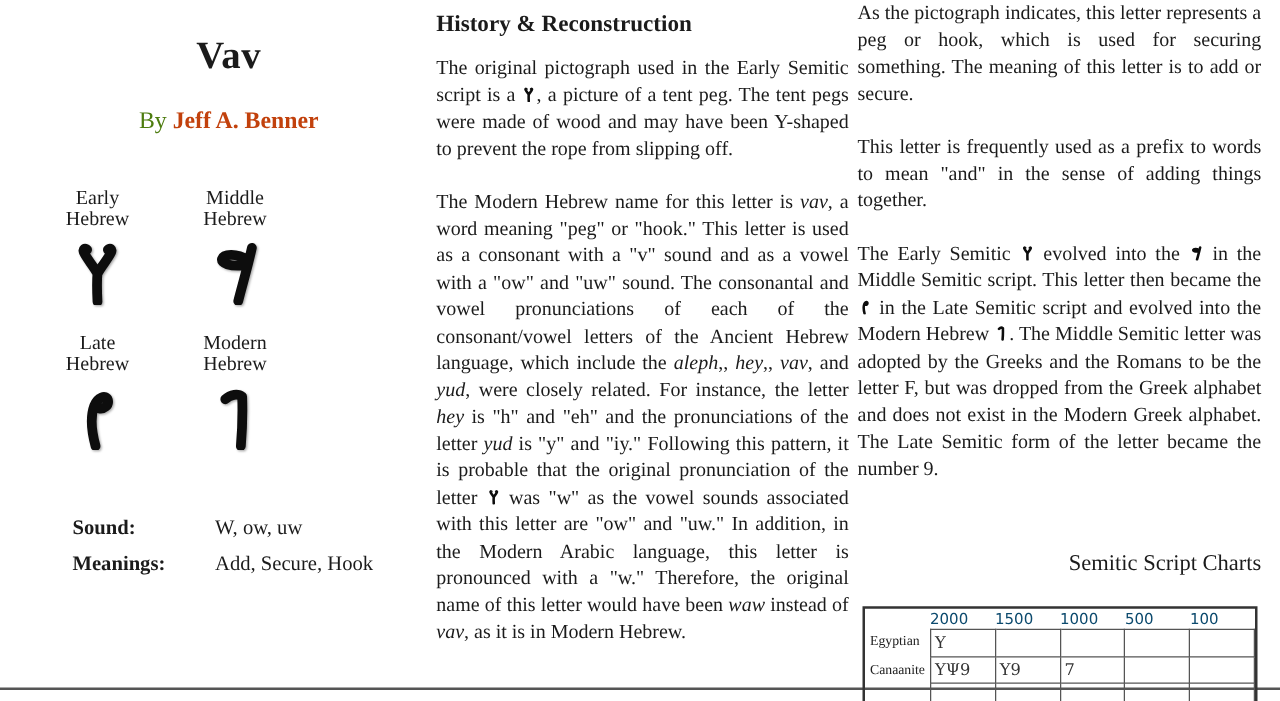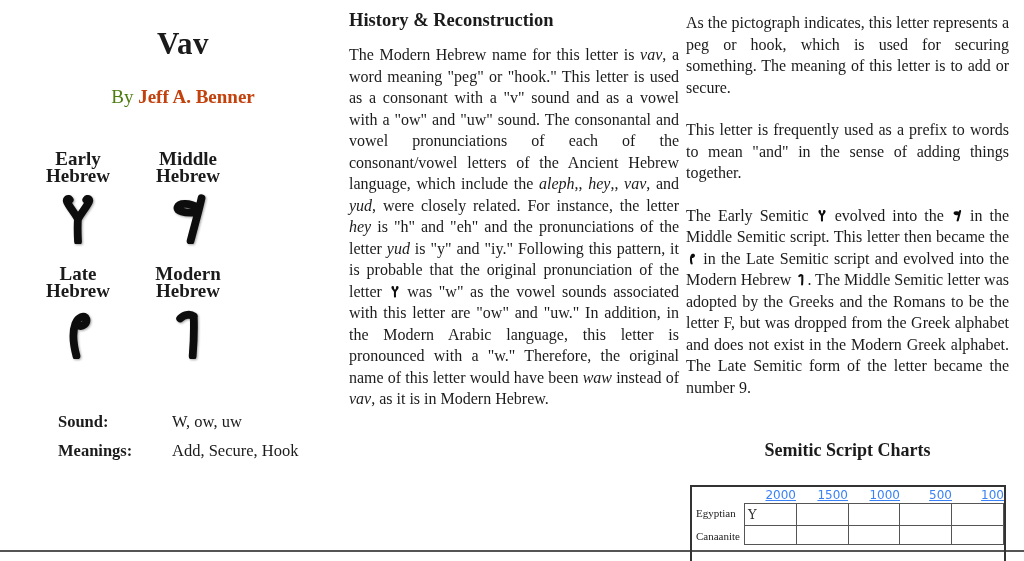--- a/index.html
+++ b/index.html
@@ -10,47 +10,47 @@
   }
   
   .col-left{position:absolute;left:10px;top:0;width:346px;height:561px;}
   .title{margin-top:26px;text-align:center;font-size:31px;font-weight:bold;letter-spacing:.5px;}
   .byline{margin-top:24px;text-align:center;font-size:19px;}
   .byline .by{color:#4d7c0f;}
   .byline .author{color:#c2410c;font-weight:bold;}
   .letter-grid{position:absolute;left:13px;top:150px;width:220px;display:grid;
     grid-template-columns:110px 110px;row-gap:14px;}
   .letter-cell{text-align:center;}
-  .letter-label{font-weight:bold;font-size:19px;line-height:17px;}
+  .letter-label{font-weight:normal;font-size:16px;line-height:17px;}
   .facts{position:absolute;left:48px;top:412px;font-size:16.5px;}
   .fact-row{display:flex;margin-bottom:9px;}
   .fact-label{font-weight:bold;width:114px;flex:0 0 114px;}
   
   svg.glyph use{stroke:#0d0d0d;fill:none;stroke-linecap:round;stroke-linejoin:round;}
   svg.big{width:52px;height:58px;margin-top:5px;filter:drop-shadow(1.5px 1.5px 1px rgba(0,0,0,.35));}
   svg.big use{stroke-width:15;}
   svg.gi{width:12px;height:17px;vertical-align:-3px;}
   svg.gi use{stroke-width:17;}
   
   .col-mid{position:absolute;left:349px;top:0;width:330px;}
   .mid-heading{margin:10px 0 13px;text-align:left;font-size:18.5px;font-weight:bold;}
   .col-mid p,.col-right p{font-size:16px;line-height:21.5px;text-align:justify;margin:0 0 21px;}
   .col-mid i,.col-right i{font-style:italic;}
   
-  .col-right{position:absolute;left:686px;top:0;width:323px;padding-top:12px;}
-  .charts-heading{position:absolute;left:686px;top:440px;width:323px;text-align:center;
-    font-size:18px;font-weight:bold;}
+  .col-right{position:absolute;left:686px;top:0;width:323px;}
+  .charts-heading{position:absolute;left:686px;top:440px;width:323px;text-align:right;
+    font-size:18px;font-weight:normal;}
   
   .page-rule{position:absolute;left:0;top:550px;width:1024px;height:0;border-top:2px solid #555555;}
   
   .chart-table{position:absolute;left:690px;top:485px;width:316px;height:140px;
     border:2px solid #333;box-sizing:border-box;background:transparent;}
   .year-row{position:absolute;left:52px;top:1px;width:260px;display:flex;}
-  .year-row span{flex:1;text-align:right;font-size:12px;color:#3b82f6;
-    font-family:"DejaVu Sans", sans-serif;text-decoration:underline;}
+  .year-row span{flex:1;text-align:left;font-size:12px;color:#0c4a6e;
+    font-family:"DejaVu Sans", sans-serif;}
   table.cells{position:absolute;left:52px;top:16px;width:260px;border-collapse:collapse;table-layout:fixed;}
   table.cells td{border:1.5px solid #555;height:21px;font-size:13px;padding:0 0 0 3px;
     color:#333;font-family:"DejaVu Serif", serif;overflow:hidden;}
   tr.r2 td{height:20px;} tr.r3 td{height:18px;}
   .row-label{position:absolute;left:4px;font-size:11px;color:#222;}
 </style>
 </head>
 <body>
 
 <svg width="0" height="0" style="position:absolute" aria-hidden="true">
@@ -109,20 +109,23 @@
       <div class="fact-row">
         <span class="fact-label">Meanings:</span>
         <span>Add, Secure, Hook</span>
       </div>
     </div>
 </div>
 
 <div class="col-mid">
   <div class="mid-heading">History &amp; Reconstruction</div>
   <div>
+      <p><span>The original pictograph used in the Early Semitic script is a </span><svg class="glyph gi" viewBox="0 0 100 100" preserveAspectRatio="xMidYMid meet">
+          <use href="#g-early"></use>
+        </svg><span>, a picture of a tent peg. The tent pegs were made of wood and may have been Y-shaped to prevent the rope from slipping off.</span></p>
       <p><span>The Modern Hebrew name for this letter is </span><i>vav</i><span>, a word meaning "peg" or "hook." This letter is used as a consonant with a "v" sound and as a vowel with a "ow" and "uw" sound. The consonantal and vowel pronunciations of each of the consonant/vowel letters of the Ancient Hebrew language, which include the </span><i>aleph</i><span>,, </span><i>hey</i><span>,, </span><i>vav</i><span>, and </span><i>yud</i><span>, were closely related. For instance, the letter </span><i>hey</i><span> is "h" and "eh" and the pronunciations of the letter </span><i>yud</i><span> is "y" and "iy." Following this pattern, it is probable that the original pronunciation of the letter </span><svg class="glyph gi" viewBox="0 0 100 100" preserveAspectRatio="xMidYMid meet">
           <use href="#g-early"></use>
         </svg><span> was "w" as the vowel sounds associated with this letter are "ow" and "uw." In addition, in the Modern Arabic language, this letter is pronounced with a "w." Therefore, the original name of this letter would have been </span><i>waw</i><span> instead of </span><i>vav</i><span>, as it is in Modern Hebrew.</span></p>
     </div>
 </div>
 
 <div class="col-right">
   <div>
       <p><span>As the pictograph indicates, this letter represents a peg or hook, which is used for securing something. The meaning of this letter is to add or secure.</span></p>
       <p><span>This letter is frequently used as a prefix to words to mean "and" in the sense of adding things together.</span></p>
@@ -151,20 +154,27 @@
     </div>
   <table class="cells">
       <tbody>
         <tr class="r1">
           <td>Y</td>
           <td></td>
           <td></td>
           <td></td>
           <td></td>
         </tr>
+        <tr class="r2">
+          <td>YΨ9</td>
+          <td>Y9</td>
+          <td>7</td>
+          <td></td>
+          <td></td>
+        </tr>
         <tr class="r3">
           <td></td>
           <td></td>
           <td></td>
           <td></td>
           <td></td>
         </tr>
       </tbody>
     </table>
 <div class="row-label" style="top: 20px;">Egyptian</div>

